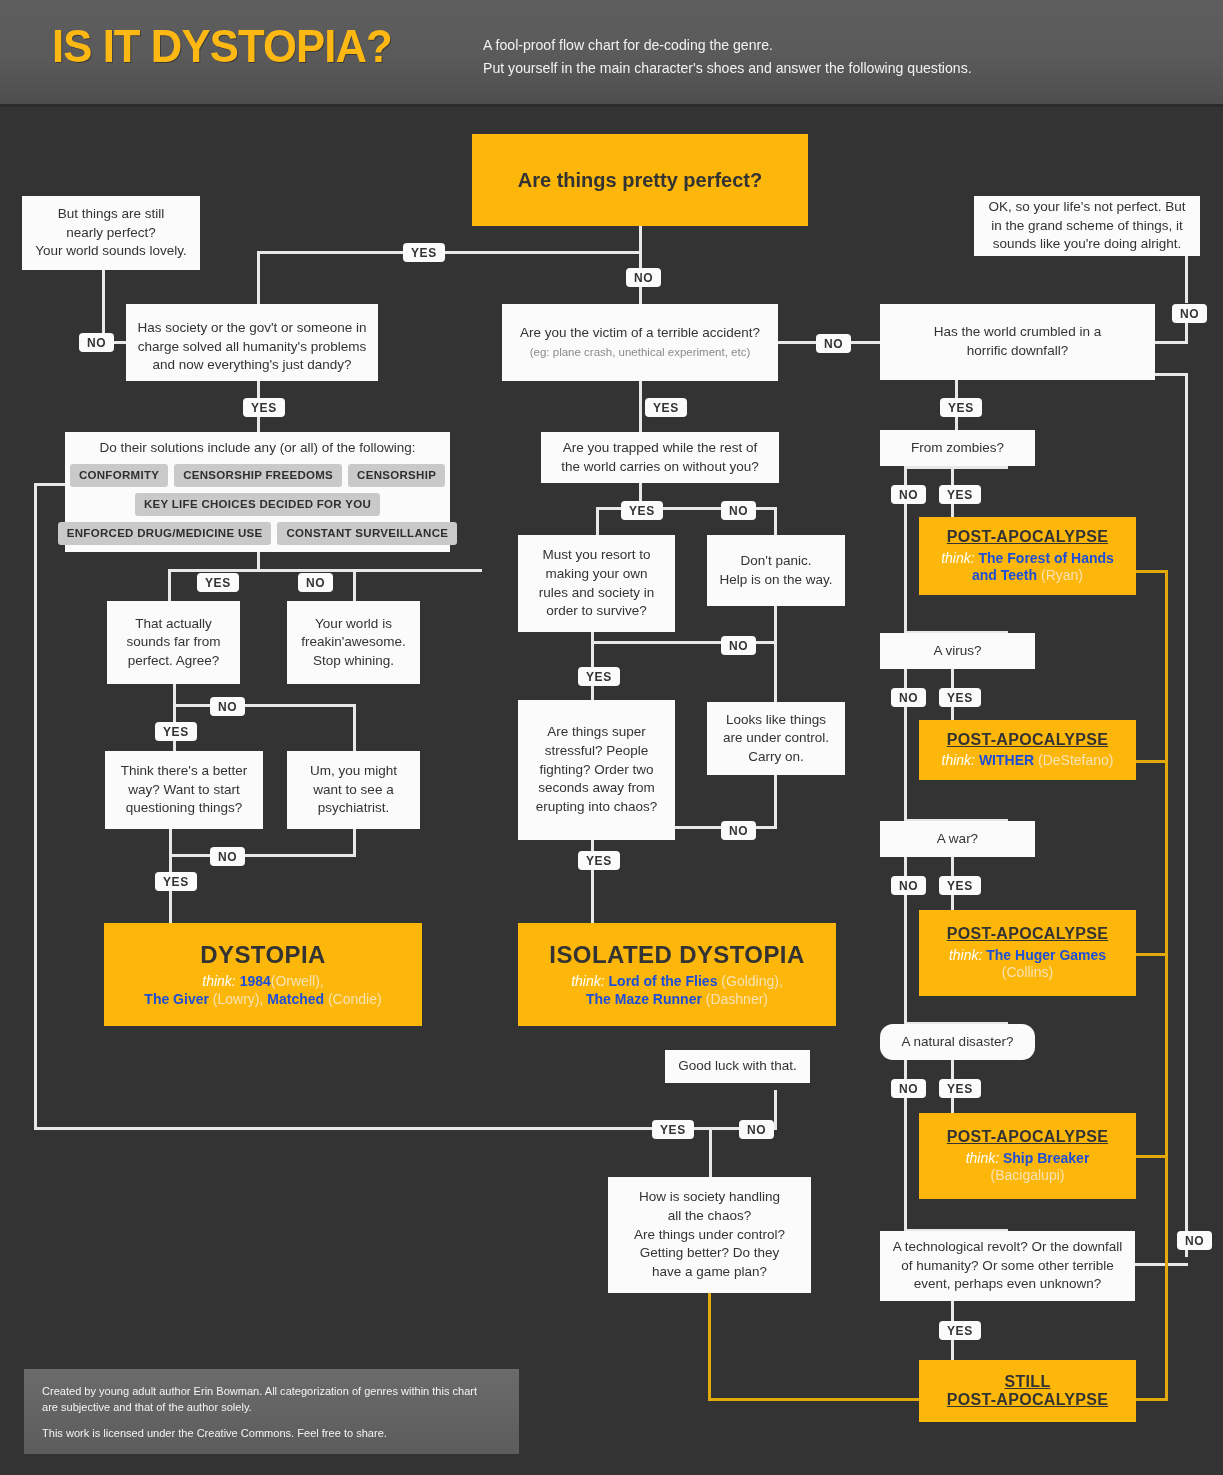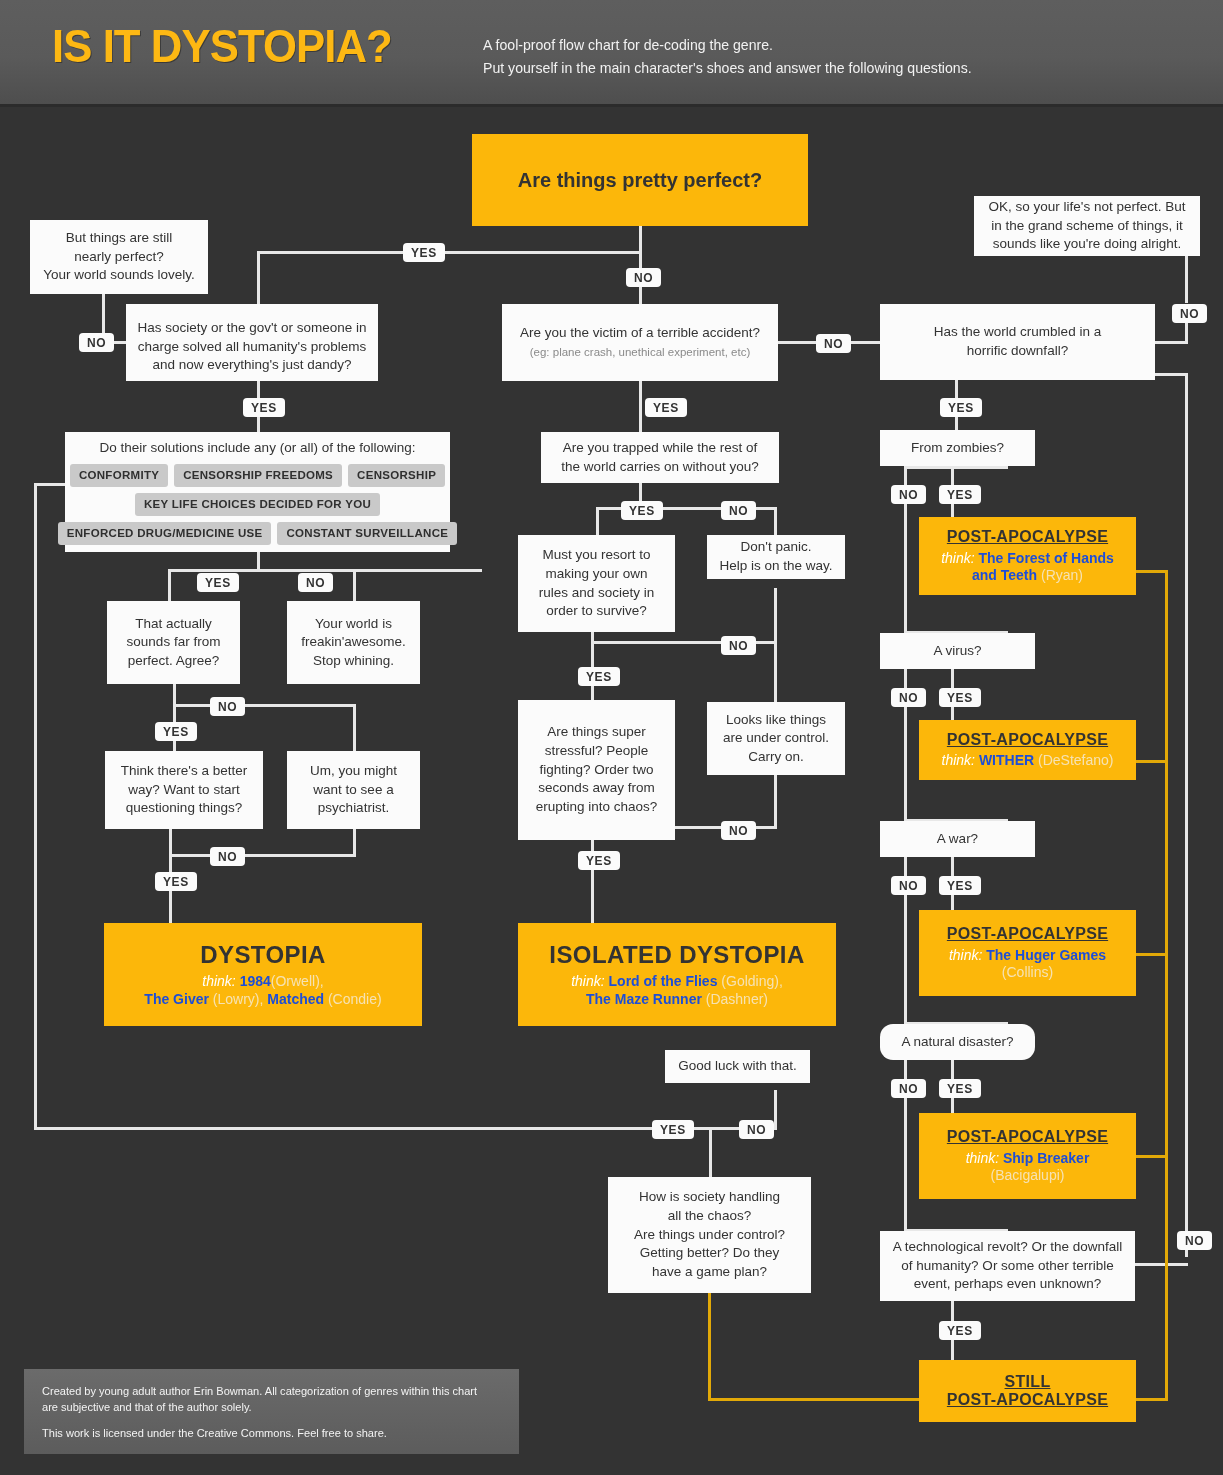--- a/index.html
+++ b/index.html
@@ -193,21 +193,21 @@
   <div class="lnY" style="left:1136px;top:760px;width:32px;height:3px;"></div>
   <div class="lnY" style="left:1136px;top:953px;width:32px;height:3px;"></div>
   <div class="lnY" style="left:1136px;top:1155px;width:32px;height:3px;"></div>
   <div class="lnY" style="left:1165px;top:570px;width:3px;height:830px;"></div>
   <div class="lnY" style="left:1136px;top:1398px;width:32px;height:3px;"></div>
 
   <div class="gold start" style="left:472px;top:134px;width:336px;height:92px;">
     <div class="q">Are things pretty perfect?</div>
   </div>
 
-  <div class="node" style="left:30px;top:196px;width:178px;height:74px;margin-top:24px;">
+  <div class="node" style="left:22px;top:196px;width:178px;height:74px;">
     <div>But things are still</div>
     <div>nearly perfect?</div>
     <div>Your world sounds lovely.</div>
   </div>
 
   <div class="node" style="left:126px;top:304px;width:252px;height:77px;justify-content:flex-end;">
     <div>Has society or the gov't or someone in</div>
     <div>charge solved all humanity's problems</div>
     <div>and now everything's just dandy?</div>
   </div>
@@ -276,21 +276,21 @@
     <div>the world carries on without you?</div>
   </div>
 
   <div class="node" style="left:518px;top:535px;width:157px;height:97px;">
     <div>Must you resort to</div>
     <div>making your own</div>
     <div>rules and society in</div>
     <div>order to survive?</div>
   </div>
 
-  <div class="node" style="left:707px;top:535px;width:138px;height:44px;">
+  <div class="node" style="left:707px;top:535px;width:138px;height:71px;">
     <div>Don't panic.</div>
     <div>Help is on the way.</div>
   </div>
 
   <div class="node" style="left:518px;top:700px;width:157px;height:140px;">
     <div>Are things super</div>
     <div>stressful? People</div>
     <div>fighting? Order two</div>
     <div>seconds away from</div>
     <div>erupting into chaos?</div>

